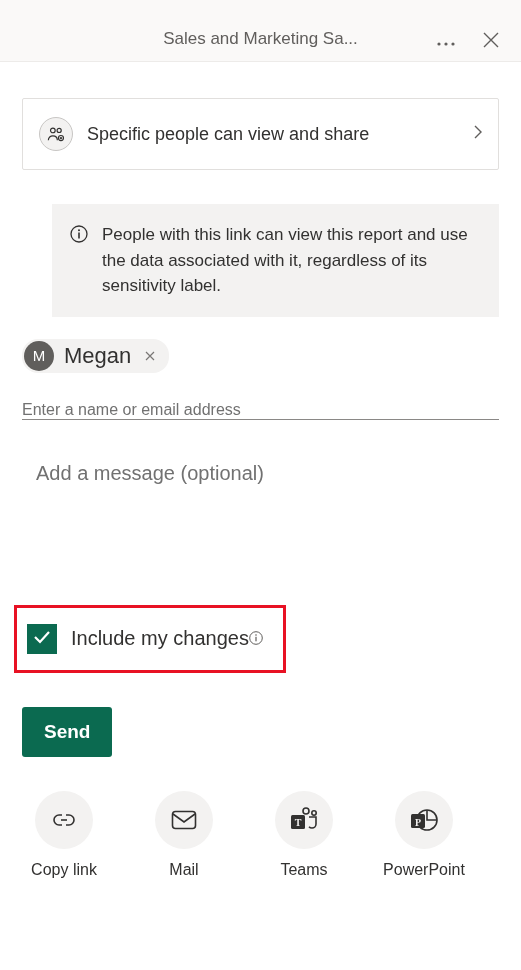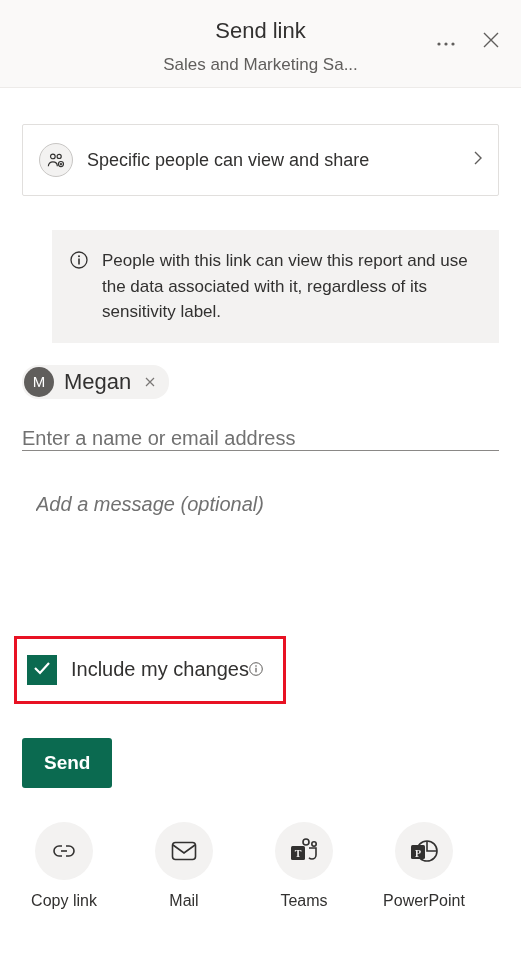--- a/index.html
+++ b/index.html
@@ -117,40 +117,39 @@
     border: none;
     color: #797775;
     cursor: pointer;
     font-size: 14px;
     padding: 0 4px;
   }
   .name-input {
     width: 100%;
     border: none;
     border-bottom: 1px solid #8a8886;
-    font-size: 20px;
+    font-size: 16px;
     padding: 12px 0 0;
     margin-top: 16px;
     outline: none;
     color: #be185d;
     font-family: inherit;
   }
   .name-input::placeholder { color: #717171; }
   .msg-input {
     width: 100%;
     border: none;
     font-size: 20px;
     padding: 8px 0;
     margin-top: 34px;
     outline: none;
     resize: none;
     font-family: inherit;
     color: #323130;
     margin-left: 14px;
-    font-style: italic;
   }
   .msg-input::placeholder { color: #717171; }
   .include-block {
     margin-top: 108px;
     border: 3px solid #e81123;
     display: inline-flex;
     align-items: center;
     padding: 16px 20px 16px 10px;
     gap: 14px;
     margin-left: -8px;
@@ -204,21 +203,20 @@
     align-items: center;
     justify-content: center;
   }
   .share-label { font-size: 16px; color: #323130; text-align: center; }
 </style>
 </head>
 <body>
 
 <div class="header">
   <div class="header-titles">
-    <div class="header-title">Send link</div>
     <div class="header-subtitle">Sales and Marketing Sa...</div>
   </div>
   <div class="header-actions">
     <button class="more-btn">
       <span>
         <svg width="18" height="4" viewBox="0 0 18 4">
             <circle cx="2" cy="2" r="1.6" fill="#605e5c"></circle>
             <circle cx="9" cy="2" r="1.6" fill="#605e5c"></circle>
             <circle cx="16" cy="2" r="1.6" fill="#605e5c"></circle>
           </svg>

